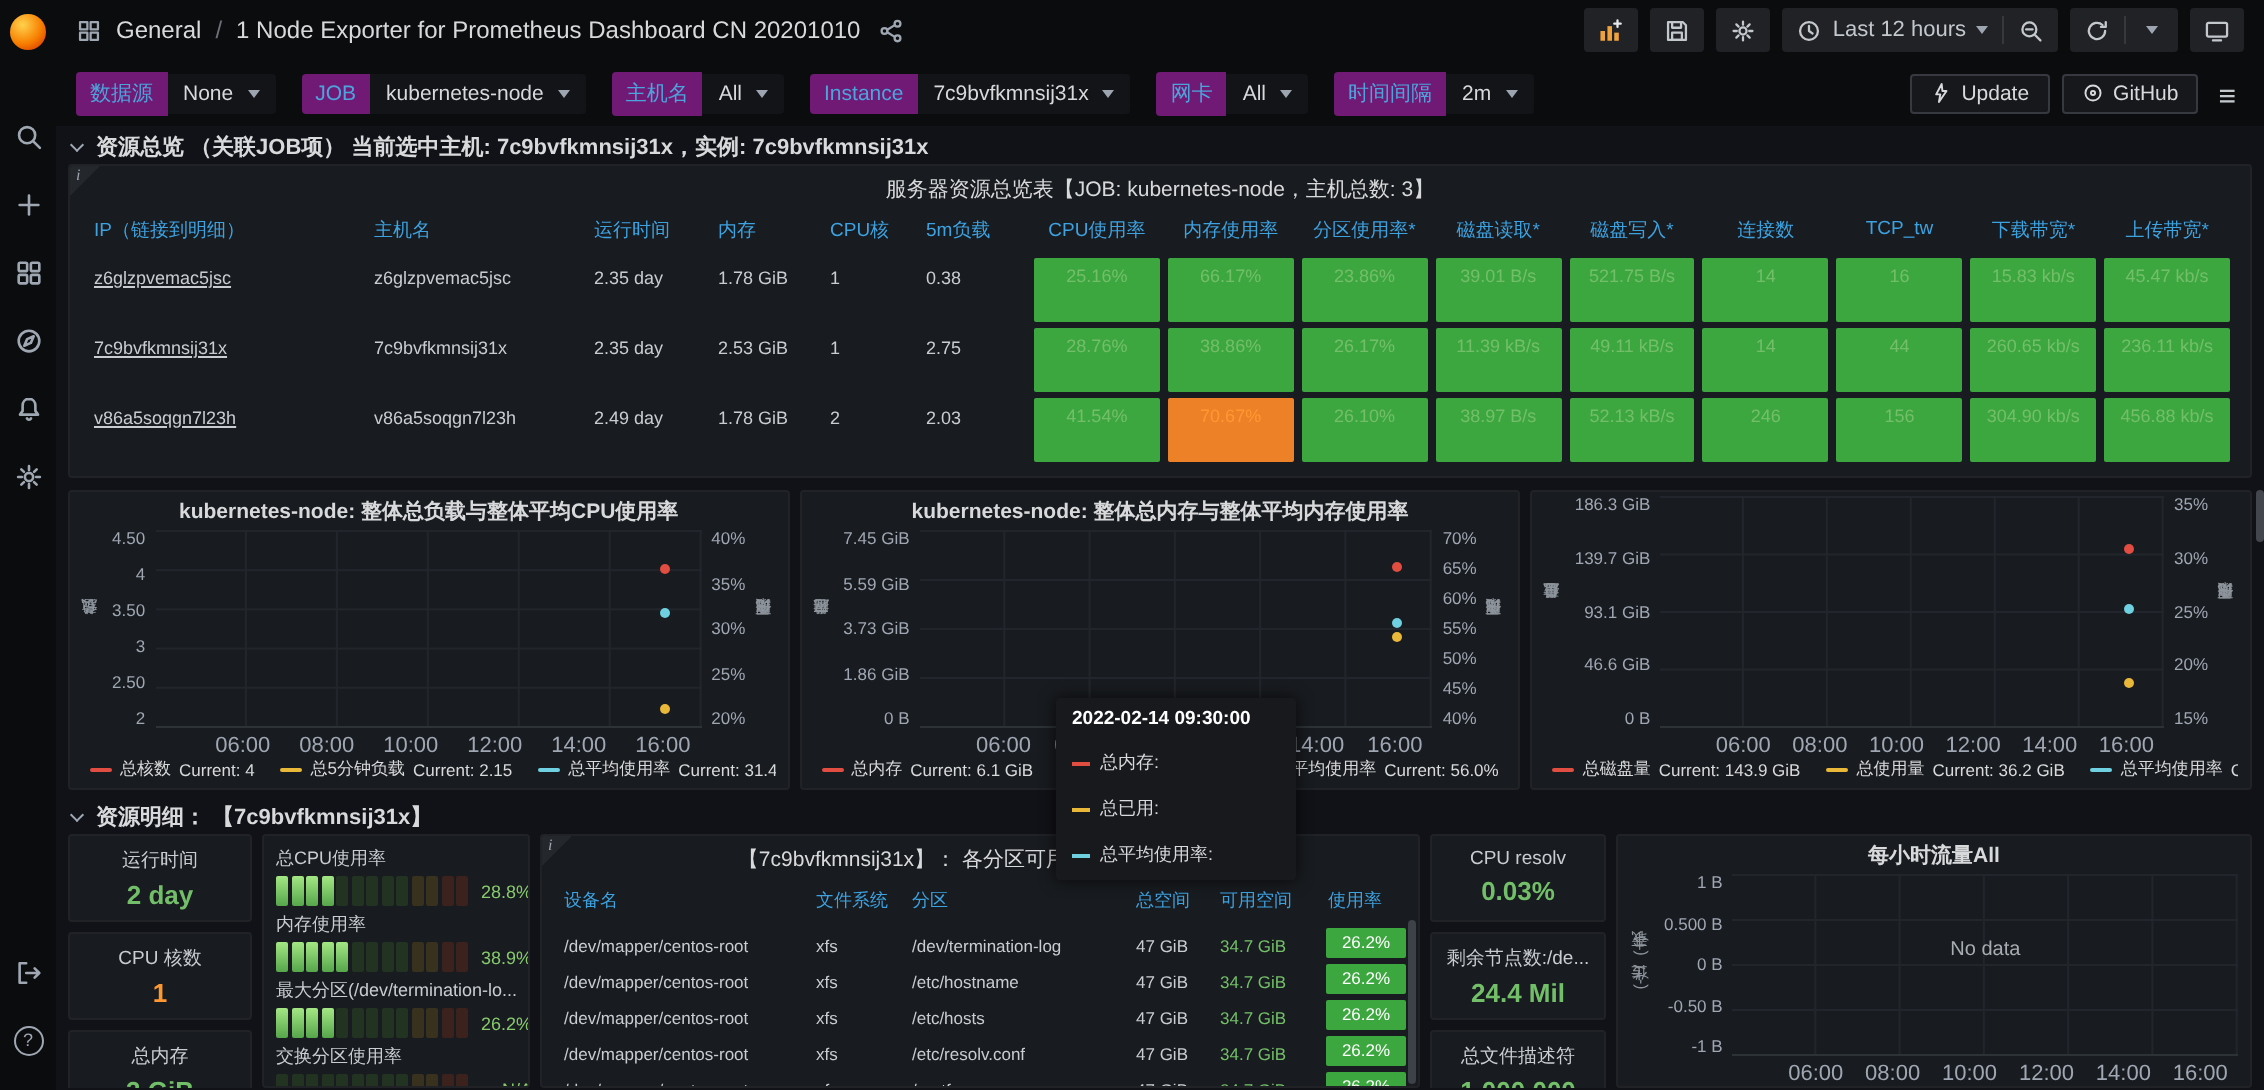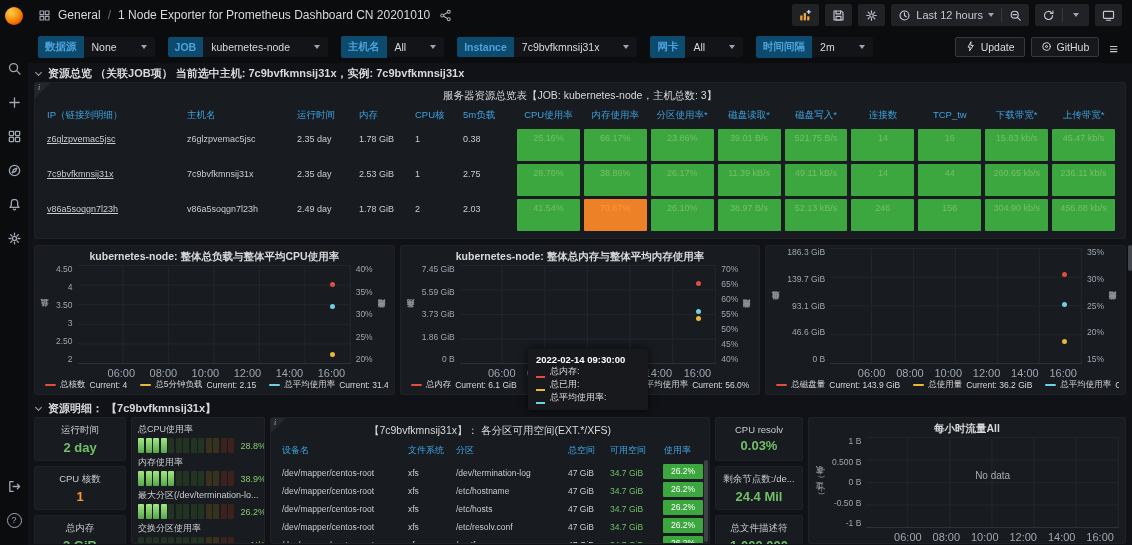--- a/index.html
+++ b/index.html
@@ -25,22 +25,22 @@
 .nb-right{margin-left:auto;display:flex;align-items:center;gap:6px}
 .nb{height:22px;min-width:26px;background:#202226;border:none;border-radius:2px;color:#c3c8cd;display:flex;align-items:center;justify-content:center;gap:5px;font-size:11px;padding:0 7px;cursor:pointer}
 .nb-group{display:flex;align-items:center;background:#202226;border-radius:2px}
 .nb-group .nb{background:none}
 .nb-div{width:1px;height:14px;background:#35393e}
 .caret{width:0;height:0;border-left:3.5px solid transparent;border-right:3.5px solid transparent;border-top:4px solid #9da5b0;display:inline-block}
 
 .subnav{height:33px;background:#0b0c0e;display:flex;align-items:center;padding:0 10px;flex:none}
 .vars{display:flex;align-items:center;gap:13px}
 .var{display:flex;align-items:center}
-.var-label{font-size:10.5px;font-weight:bold;color:#4da3dc;background:#0c4a6e;padding:4px 7px;border-radius:2px 0 0 2px;white-space:nowrap}
-.var-value{font-size:10.5px;color:#d8d9da;background:#121418;padding:4px 8px;display:flex;gap:24px;align-items:center;border-radius:0 2px 2px 0;cursor:pointer;white-space:nowrap}
+.var-label{font-size:10.5px;font-weight:normal;color:#4da3dc;background:#701a75;padding:4px 7px;border-radius:2px 0 0 2px;white-space:nowrap}
+.var-value{font-size:10.5px;color:#d8d9da;background:#121418;padding:4px 8px;display:flex;gap:7px;align-items:center;border-radius:0 2px 2px 0;cursor:pointer;white-space:nowrap}
 .sn-right{margin-left:auto;display:flex;gap:6px;align-items:flex-end}
 .btn-outline{font-size:10.5px;color:#d8d9da;background:#16181c;border:1px solid #36393f;border-radius:2px;padding:3px 9px;display:flex;gap:5px;align-items:center;cursor:pointer}
 .ham{background:none;border:none;color:#c3c8cd;font-size:15px;cursor:pointer;padding:0 4px}
 
 .dash{flex:1;padding:2px 6px;background:#111217;min-height:0}
 .row-head{height:17px;display:flex;align-items:center;font-size:11px;font-weight:bold;color:#d8d9da;cursor:pointer;gap:7px;padding-left:2px}
 .chev{width:5px;height:5px;border-right:1.4px solid #9fa7b3;border-bottom:1.4px solid #9fa7b3;transform:rotate(45deg);margin-top:-3px;flex:none}
 .panel{background:#181b1f;border:1px solid #202226;border-radius:2px;position:relative}
 .p-title{text-align:center;font-size:10.5px;color:#d8d9da;height:20px;line-height:20px;cursor:pointer;white-space:nowrap;overflow:hidden}
 .corner{position:absolute;top:0;left:0;width:0;height:0;border-top:15px solid #24272c;border-right:15px solid transparent}
@@ -70,21 +70,21 @@
 .plot.g4{background-size:16.66% 100%,100% 25%}
 .xticks{grid-column:3;grid-row:2;display:flex;justify-content:space-between;font-size:11px;color:#9fa7b3;padding:3px 2% 0 11%}
 .dot{position:absolute;width:5px;height:5px;border-radius:50%;transform:translate(-2px,-2px)}
 .c-legend{height:15px;display:flex;align-items:center;gap:13px;font-size:8.5px;color:#d8d9da;padding:0 4px;white-space:nowrap;overflow:hidden}
 .c-legend .li{display:flex;align-items:center;gap:4px;cursor:pointer}
 .c-legend .li:last-child{margin-left:auto}
 .swatch{width:11px;height:2px;border-radius:1px;flex:none}
 
 .tt{position:absolute;left:494px;top:104px;width:120px;background:#17191d;box-shadow:0 0 8px rgba(0,0,0,.7);padding:5px 8px 6px;z-index:30;border-radius:2px}
 .tt-time{font-size:9.5px;font-weight:bold;color:#fff}
-.tt-row{display:flex;align-items:flex-end;gap:5px;font-size:9px;color:#d8d9da;margin-top:0}
+.tt-row{display:flex;align-items:center;gap:5px;font-size:9px;color:#d8d9da;margin-top:10px}
 .tt-dash{width:9px;height:2px;flex:none}
 
 .bottom-row{display:flex;gap:5px;height:127px}
 .bcol{width:92px;flex:none;display:flex;flex-direction:column;gap:5px;overflow:hidden}
 .bcol.r{width:88px}
 .stat{height:44px;flex:none;display:flex;flex-direction:column;align-items:center;padding-top:6px;gap:3px;overflow:hidden}
 .stat-t{font-size:9.5px;color:#c9ccd1;white-space:nowrap;overflow:hidden;max-width:100%;padding:0 3px}
 .stat-v{font-size:13px;font-weight:bold}
 .c-green{color:#73bf69}.c-orange{color:#ff9830}
 .gauges-panel{width:134px;flex:none;padding:5px 6px;overflow:hidden}

